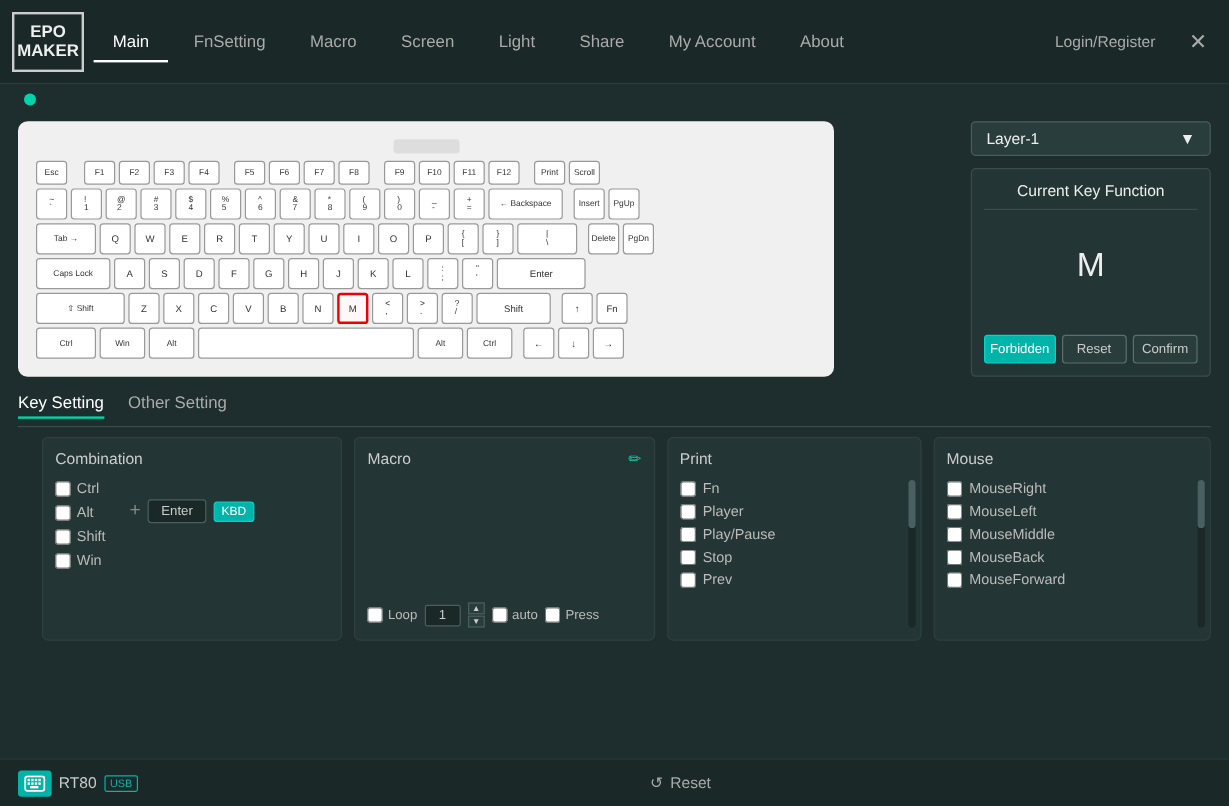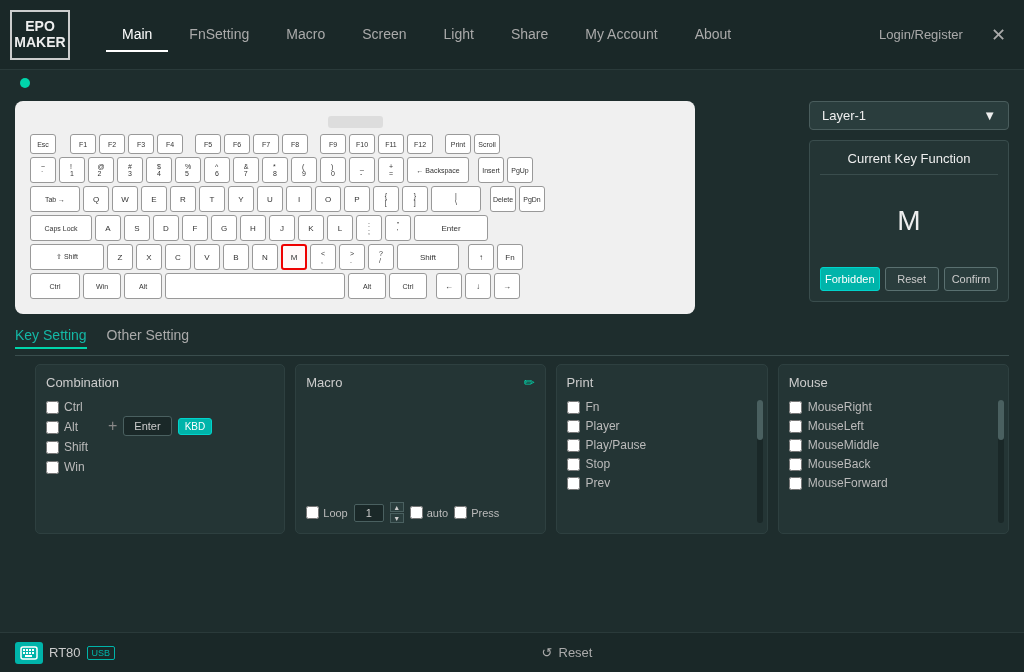--- a/index.html
+++ b/index.html
@@ -23,21 +23,21 @@
       padding: 0 10px;
       border-bottom: 1px solid #2a3a3a;
     }
     .logo {
       width: 60px;
       height: 50px;
       border: 2px solid #ccc;
       display: flex;
       align-items: center;
       justify-content: center;
-      margin-right: 36px;
+      margin-right: 8px;
       flex-shrink: 0;
     }
     .logo-text {
       font-size: 14px;
       font-weight: bold;
       color: #eee;
       text-align: center;
       line-height: 1.1;
     }
     .nav-tabs {
@@ -182,21 +182,21 @@
     }
     .current-key-value {
       font-size: 28px;
       color: #eee;
       text-align: center;
       padding: 20px 10px;
     }
     .key-action-buttons {
       display: flex;
       gap: 5px;
-      margin-top: 10px;
+      margin-top: 22px;
     }
     .action-btn {
       flex: 1;
       padding: 5px 4px;
       border-radius: 3px;
       border: 1px solid #5a7070;
       background: #2a3d3d;
       color: #ccc;
       font-size: 11px;
       cursor: pointer;
@@ -219,21 +219,21 @@
       border-bottom: 1px solid #3a4d4d;
       padding-bottom: 6px;
     }
     .setting-tab {
       color: #aaa;
       cursor: pointer;
       font-size: 14px;
       padding-bottom: 4px;
     }
     .setting-tab.active {
-      color: #14b8a6;
+      color: #ffffff;
       border-bottom: 2px solid #00d4aa;
     }
 
     
     .cards-row {
       display: flex;
       gap: 10px;
     }
     .card {
       background: #243535;

